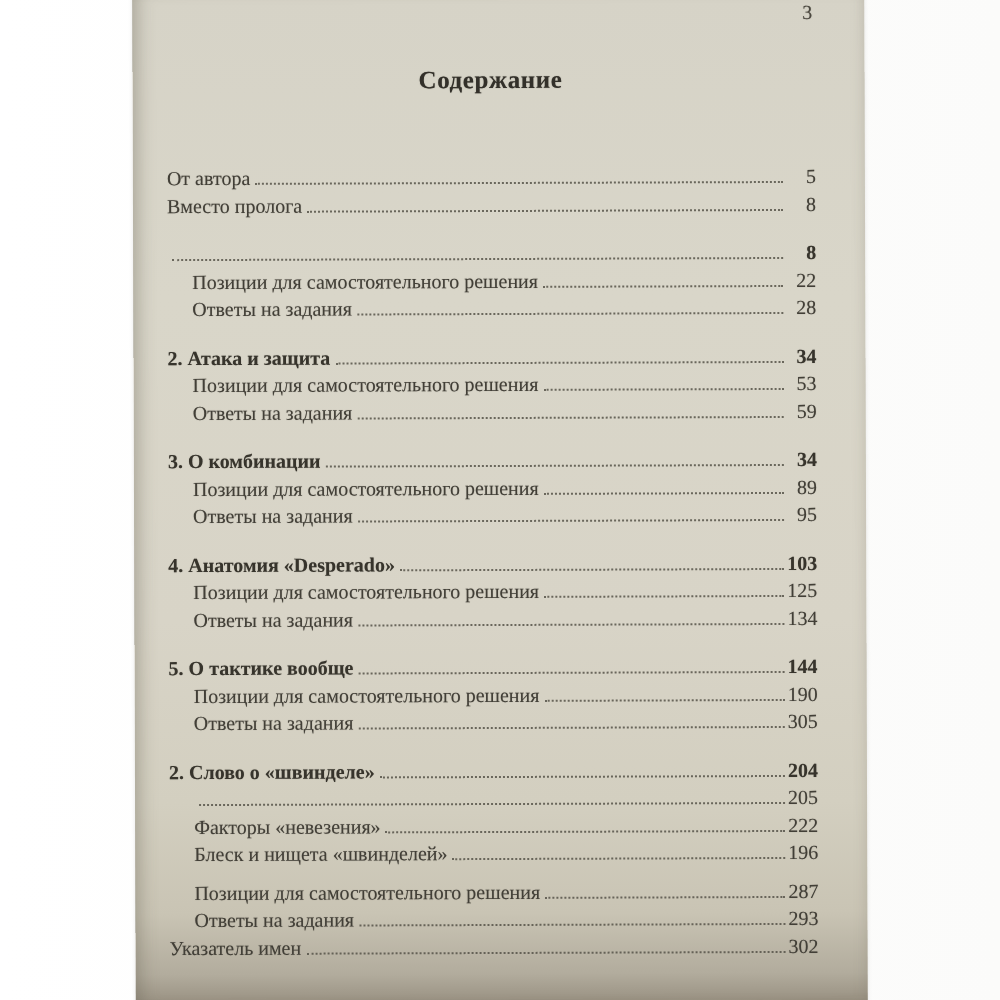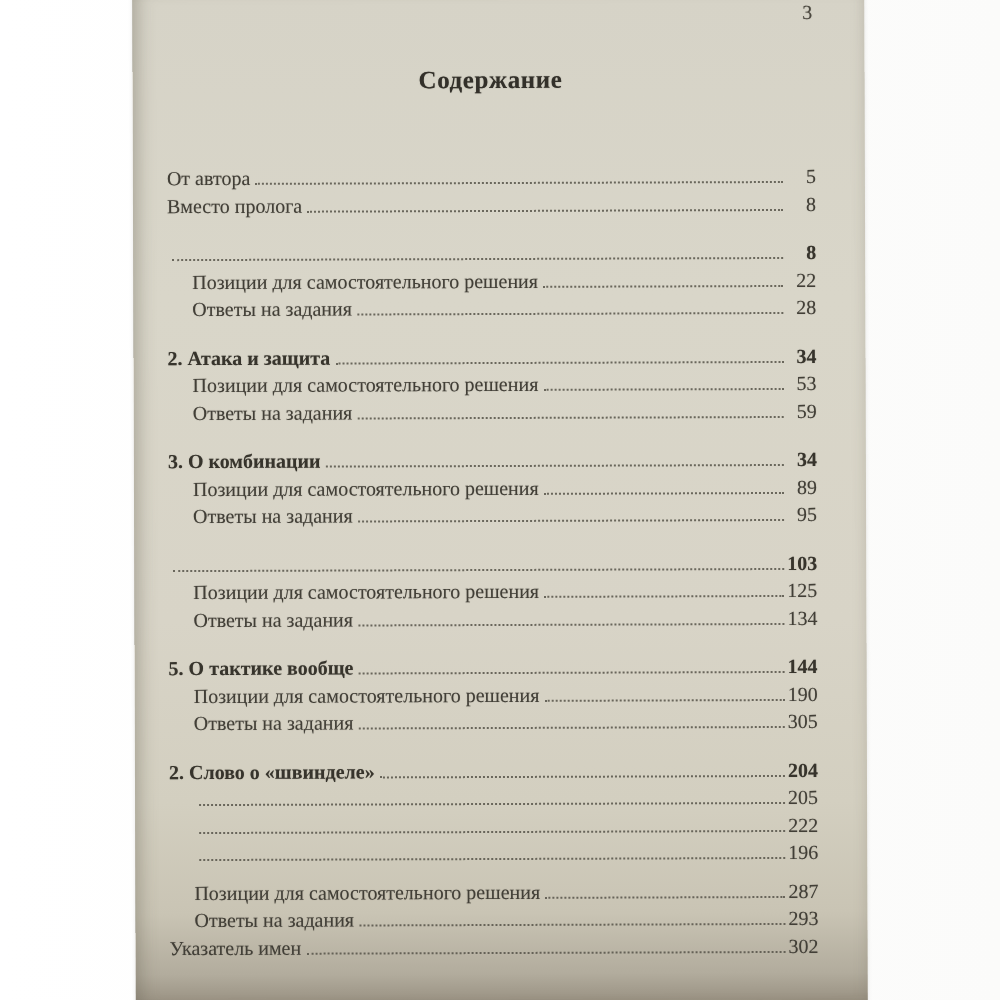--- a/index.html
+++ b/index.html
@@ -158,20 +158,21 @@
     <span class="pg">89</span>
   </div>
           <div class="row sub">
     <span class="label">Ответы на задания</span>
     <span class="leader"></span>
     <span class="pg">95</span>
   </div>
         </div>
         <div class="group">
           <div class="row chapter">
+    <span class="label">4. Анатомия «Desperado»</span>
     <span class="leader"></span>
     <span class="pg">103</span>
   </div>
           <div class="row sub">
     <span class="label">Позиции для самостоятельного решения</span>
     <span class="leader"></span>
     <span class="pg">125</span>
   </div>
           <div class="row sub">
     <span class="label">Ответы на задания</span>
@@ -200,24 +201,26 @@
           <div class="row chapter">
     <span class="label">2. Слово о «швинделе»</span>
     <span class="leader"></span>
     <span class="pg">204</span>
   </div>
           <div class="row sub">
     <span class="leader"></span>
     <span class="pg">205</span>
   </div>
           <div class="row sub">
+    <span class="label">Факторы «невезения»</span>
     <span class="leader"></span>
     <span class="pg">222</span>
   </div>
           <div class="row sub">
+    <span class="label">Блеск и нищета «швинделей»</span>
     <span class="leader"></span>
     <span class="pg">196</span>
   </div>
         </div>
         <div class="group tight">
           <div class="row sub">
     <span class="label">Позиции для самостоятельного решения</span>
     <span class="leader"></span>
     <span class="pg">287</span>
   </div>

